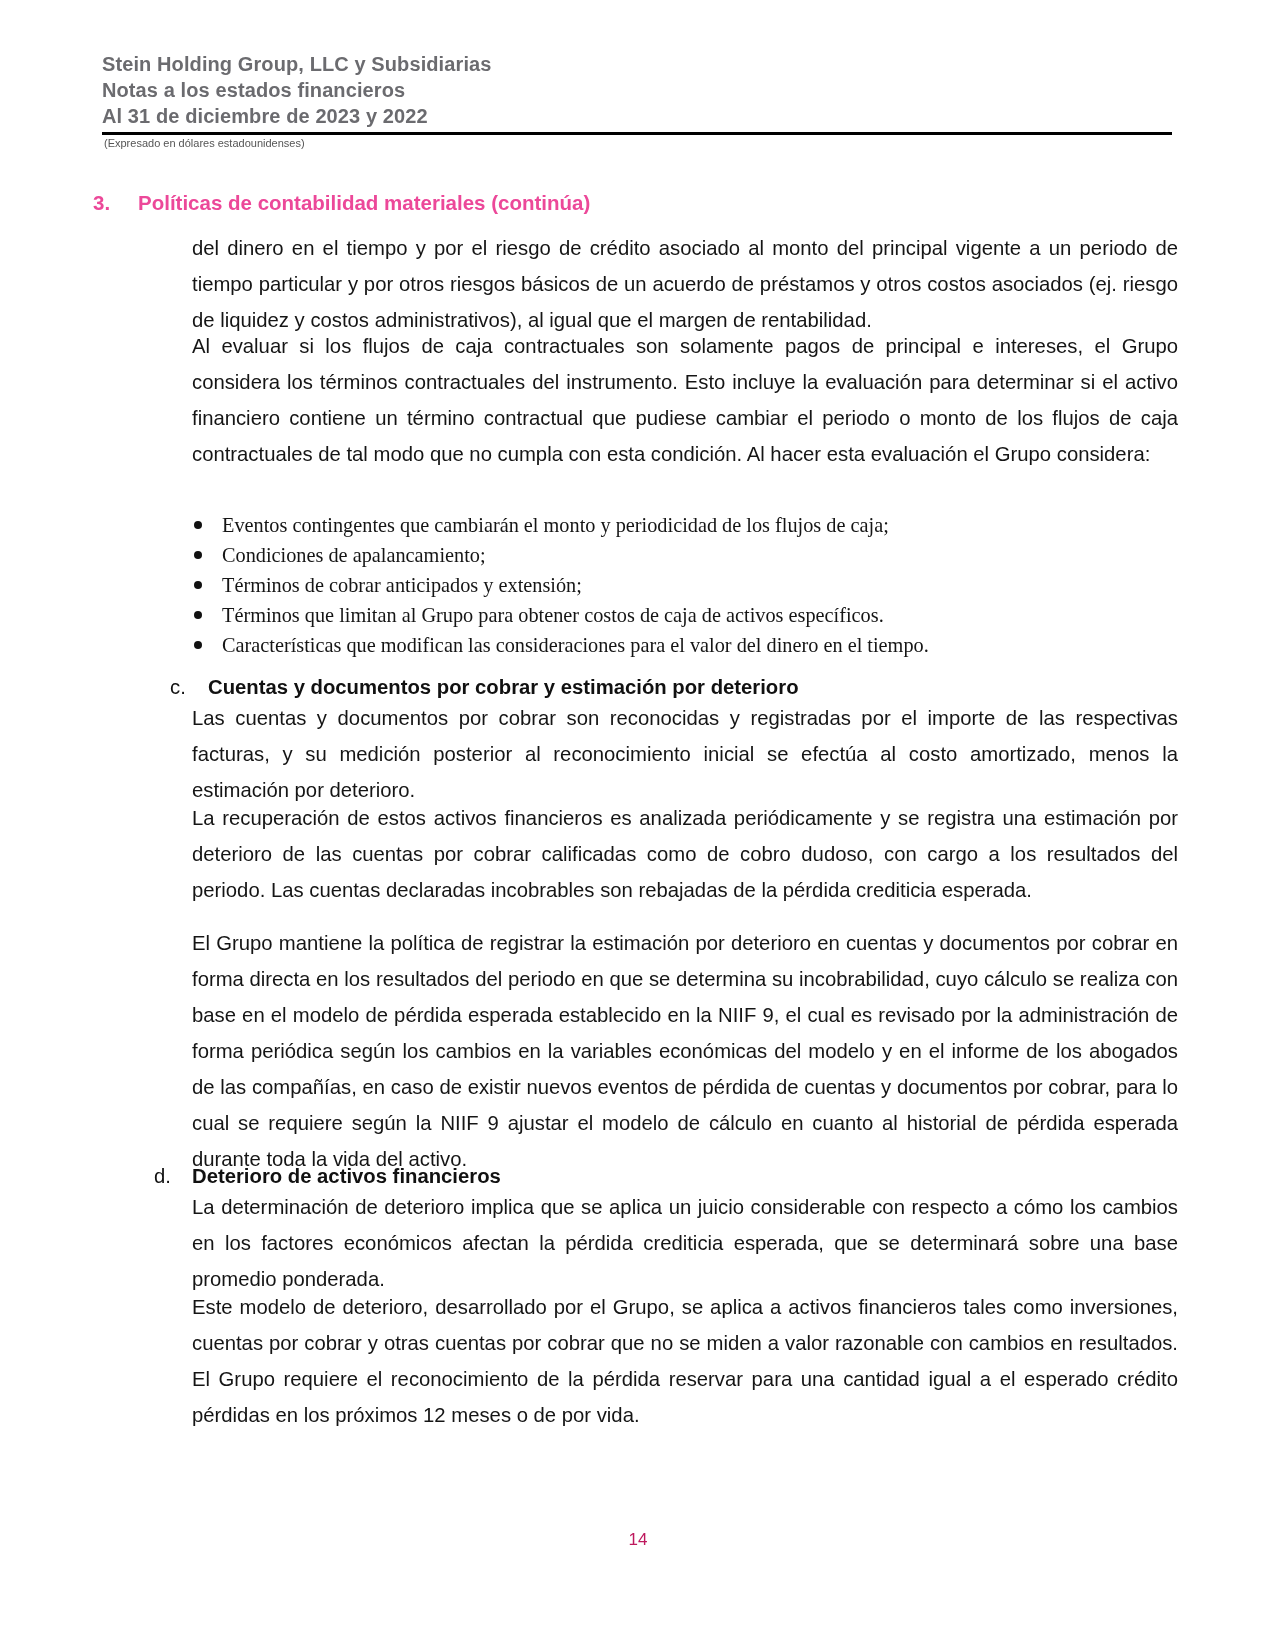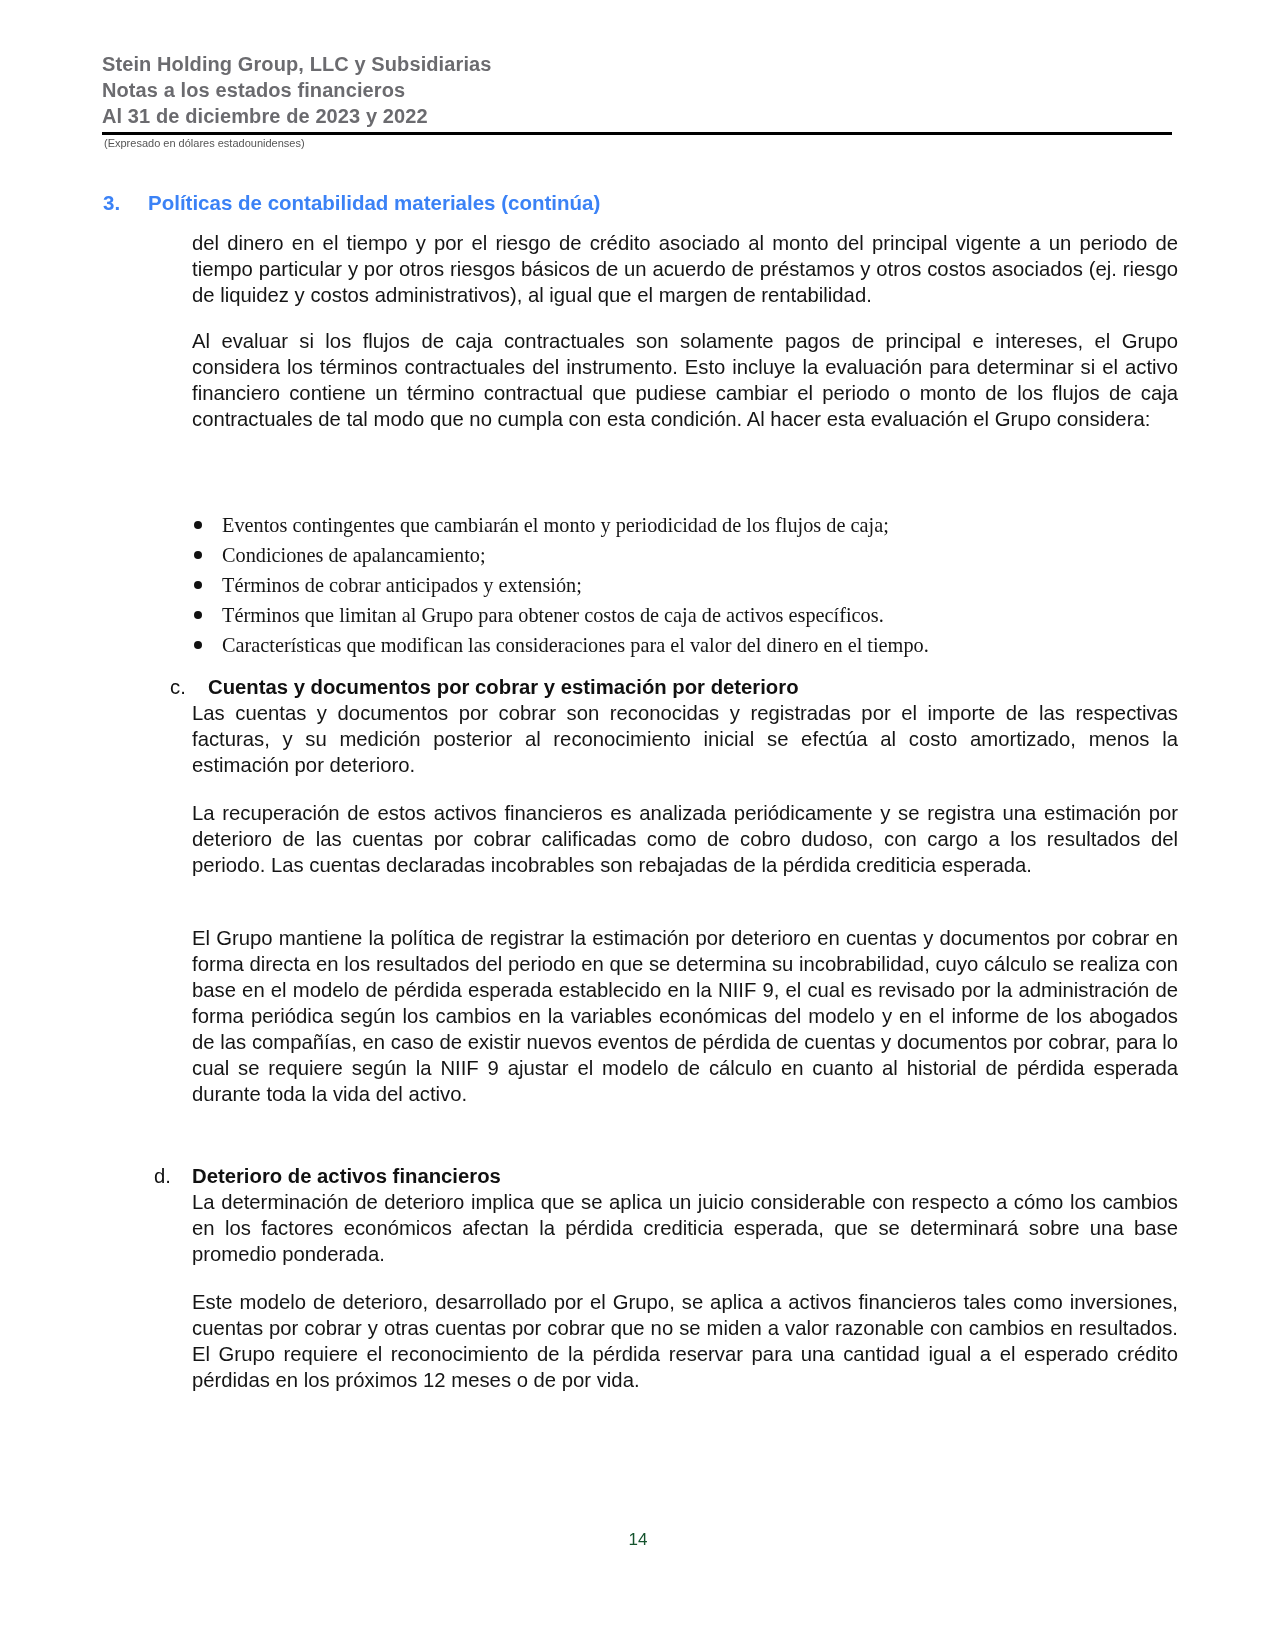--- a/index.html
+++ b/index.html
@@ -45,37 +45,37 @@
     .header .sub {
       position: absolute;
       left: 2px;
       top: 86px;
       font-size: 11px;
       color: #555555;
       white-space: nowrap;
     }
     .section-title {
       position: absolute;
-      left: 103px;
+      left: 93px;
       top: 191px;
       font-weight: bold;
       font-size: 20.5px;
-      color: #3b82f6;
+      color: #ec4899;
       white-space: nowrap;
     }
     .section-title .num {
       display: inline-block;
       width: 45px;
     }
     .body-text {
       position: absolute;
       left: 192px;
       width: 986px;
       font-size: 20.3px;
-      line-height: 26px;
+      line-height: 36px;
       text-align: justify;
       color: #151515;
     }
     .body-text p {
       margin: 0;
     }
     .bullets {
       position: absolute;
       left: 192px;
       top: 510px;
@@ -118,21 +118,21 @@
     .subhead .title {
       font-weight: bold;
     }
     .page-number {
       position: absolute;
       left: 0;
       width: 1276px;
       top: 1530px;
       text-align: center;
       font-size: 17px;
-      color: #14532d;
+      color: #be185d;
     }
   </style>
 </head>
 <body>
 
 <div class="page">
 
   <div class="header">
     <div class="hline">Stein Holding Group, LLC y Subsidiarias</div>
     <div class="hline">Notas a los estados financieros</div>

